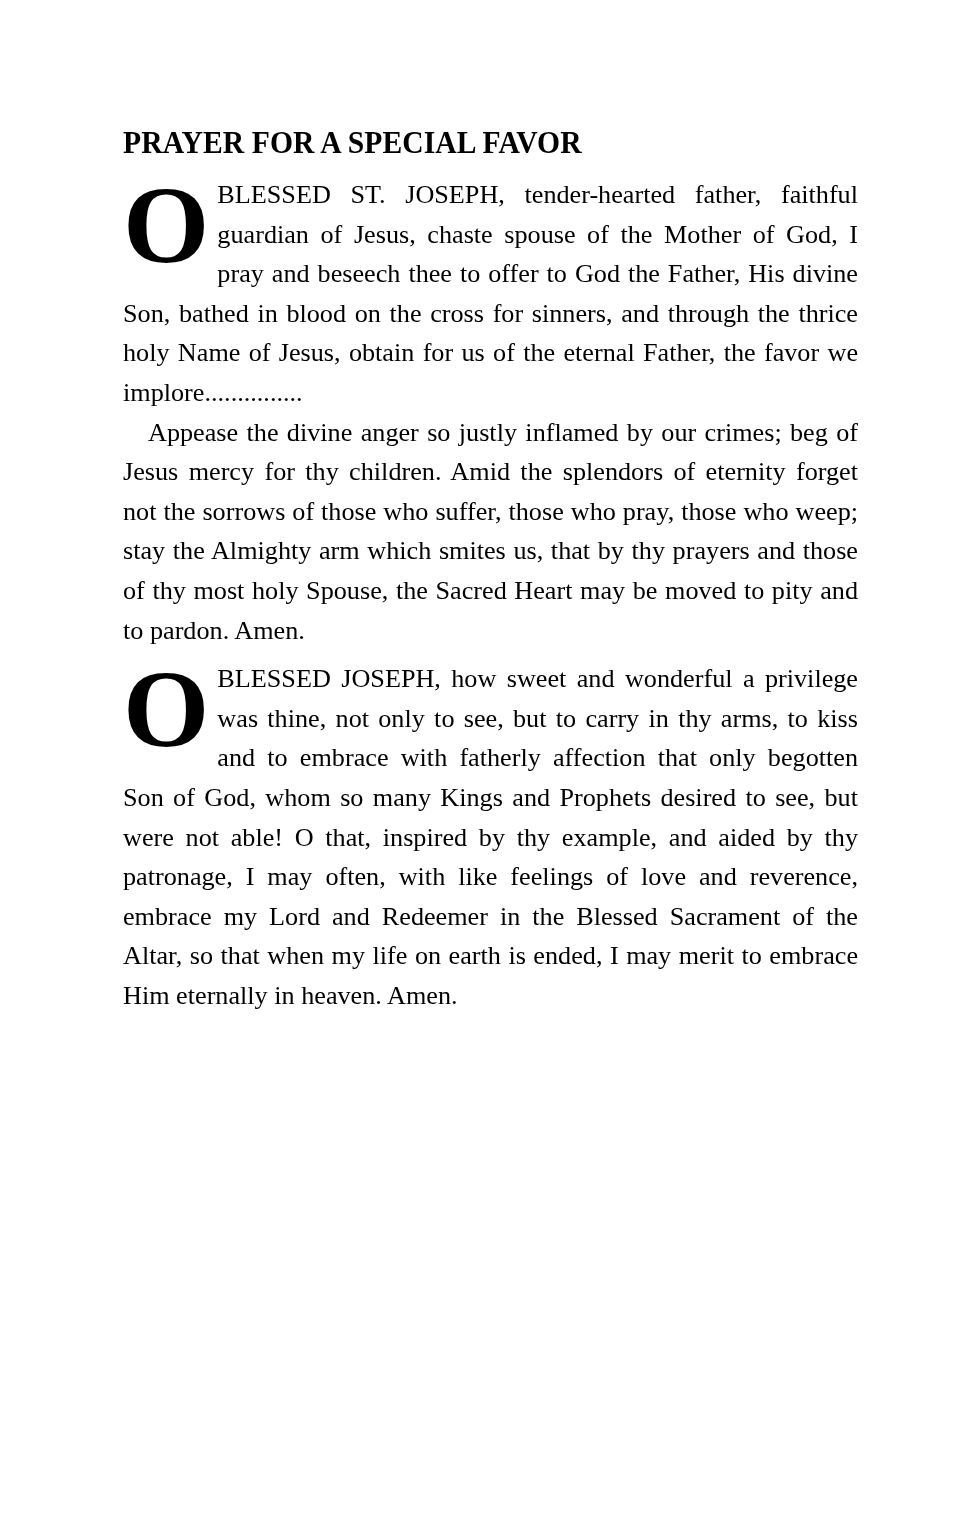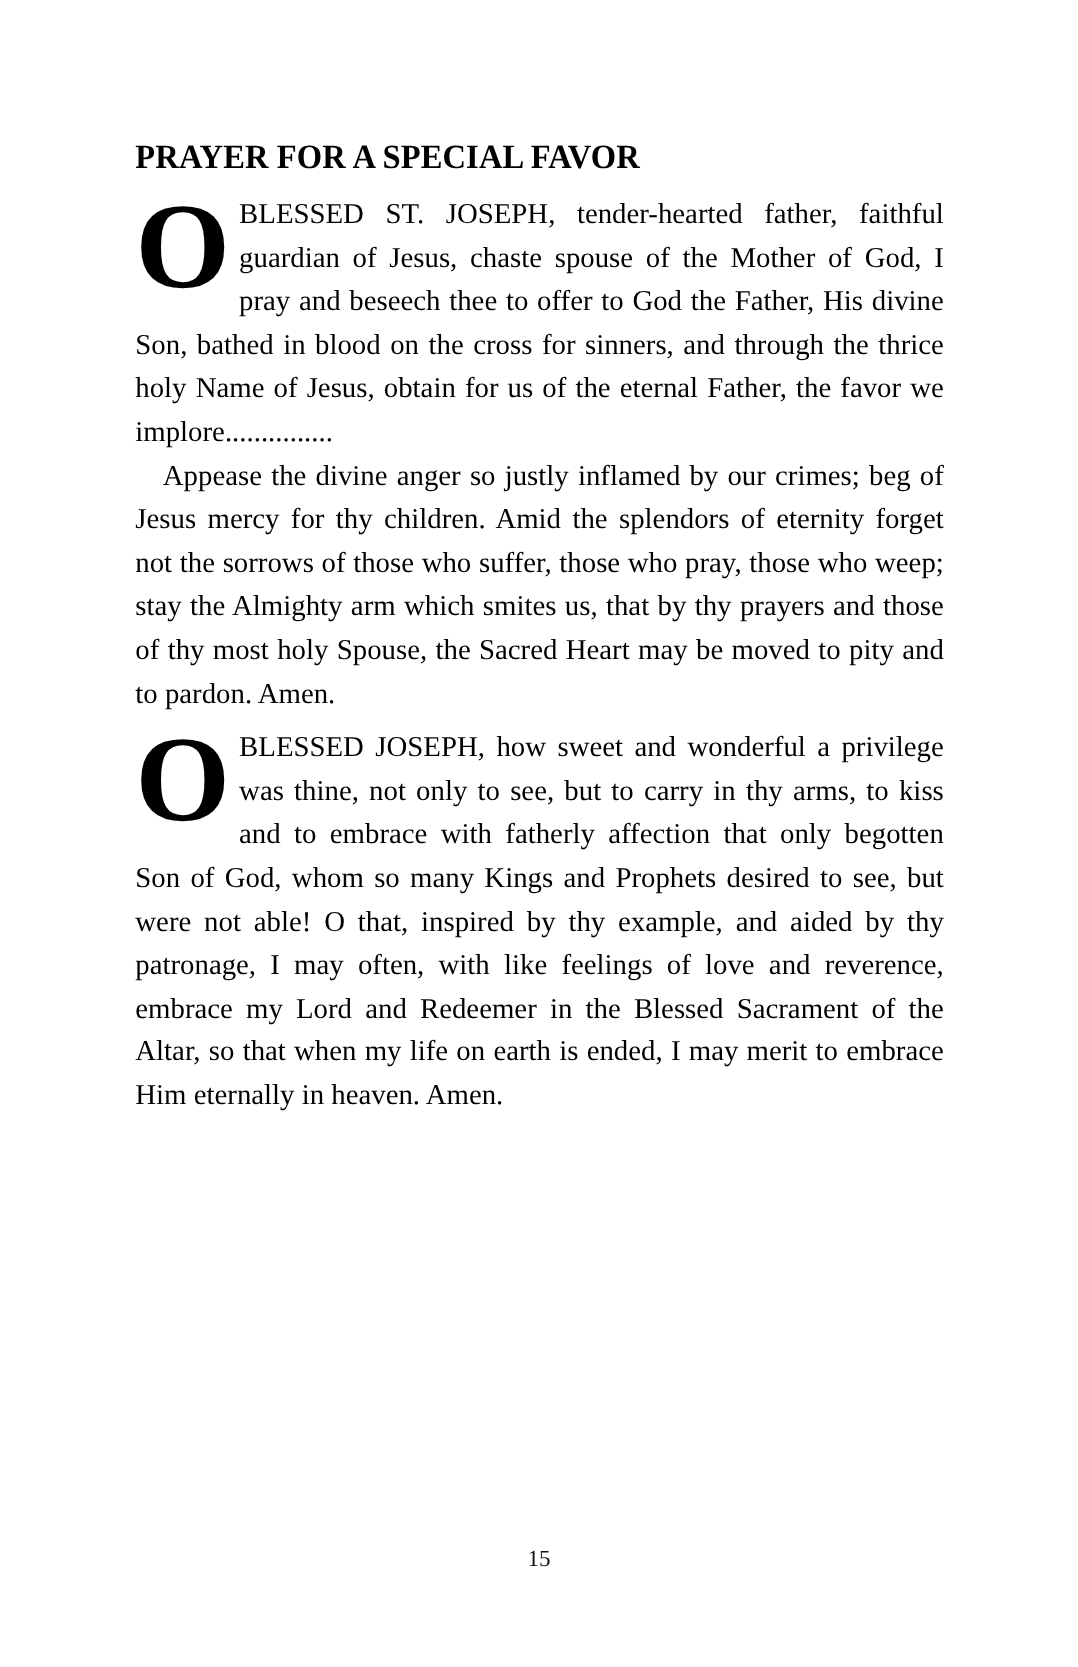--- a/index.html
+++ b/index.html
@@ -114,15 +114,14 @@
 
     <p class="prayer-body first dropcap-para clearfix"><span class="dropcap">O</span><span>BLESSED ST. JOSEPH, tender-hearted father, faithful guardian of Jesus, chaste spouse of the Mother of God, I pray and beseech thee to offer to God the Father, His divine Son, bathed in blood on the cross for sinners, and through the thrice holy Name of Jesus, obtain for us of the eternal Father, the favor we implore...............</span></p>
 
     <p class="prayer-body continued-para">Appease the divine anger so justly inflamed by our crimes; beg of Jesus mercy for thy children. Amid the splendors of eternity forget not the sorrows of those who suffer, those who pray, those who weep; stay the Almighty arm which smites us, that by thy prayers and those of thy most holy Spouse, the Sacred Heart may be moved to pity and to pardon. Amen.</p>
 
 
     <p class="prayer-body second dropcap-para clearfix"><span class="dropcap">O</span><span>BLESSED JOSEPH, how sweet and wonderful a privilege was thine, not only to see, but to carry in thy arms, to kiss and to embrace with fatherly affection that only begotten Son of God, whom so many Kings and Prophets desired to see, but were not able! O that, inspired by thy example, and aided by thy patronage, I may often, with like feelings of love and reverence, embrace my Lord and Redeemer in the Blessed Sacrament of the Altar, so that when my life on earth is ended, I may merit to embrace Him eternally in heaven. Amen.</span></p>
 
   </div>
 
-  <div class="page-number">15</div>
 
 </div>
 
 </body></html>

